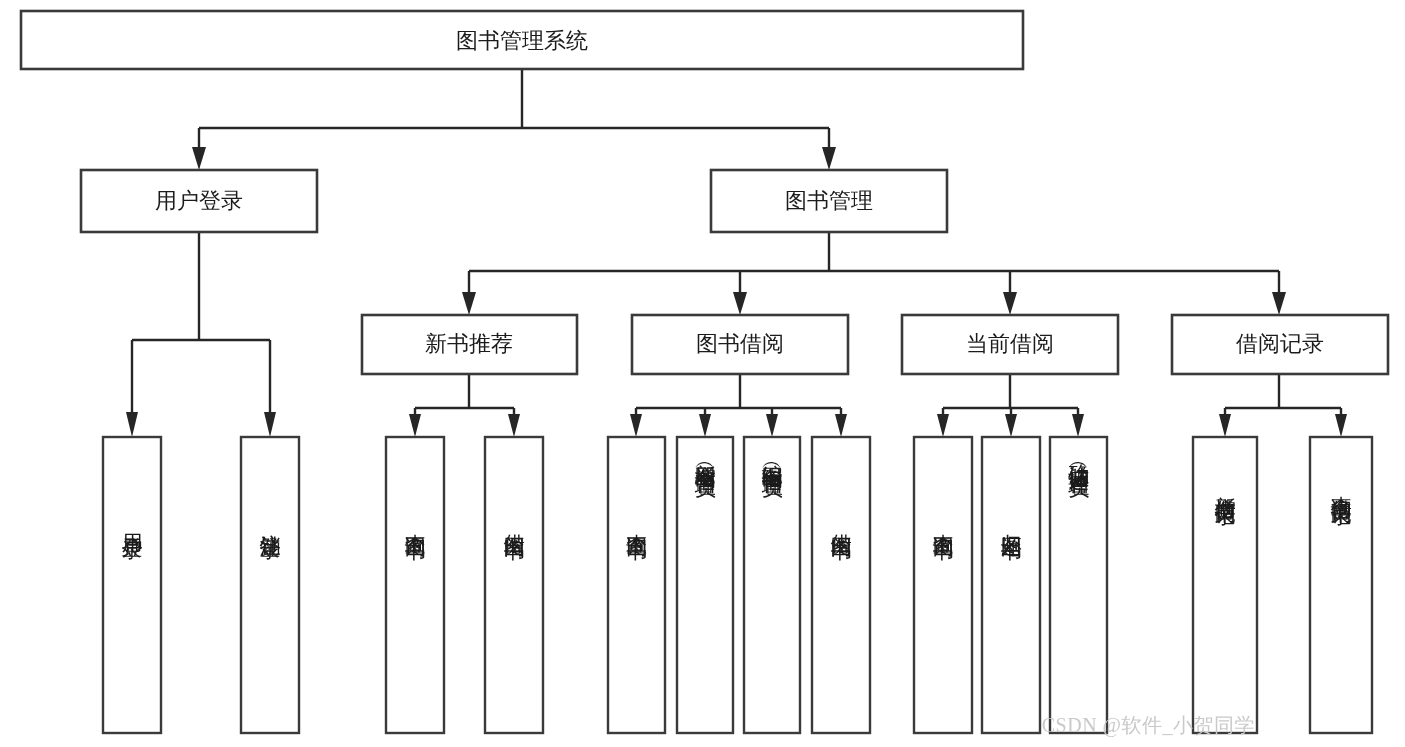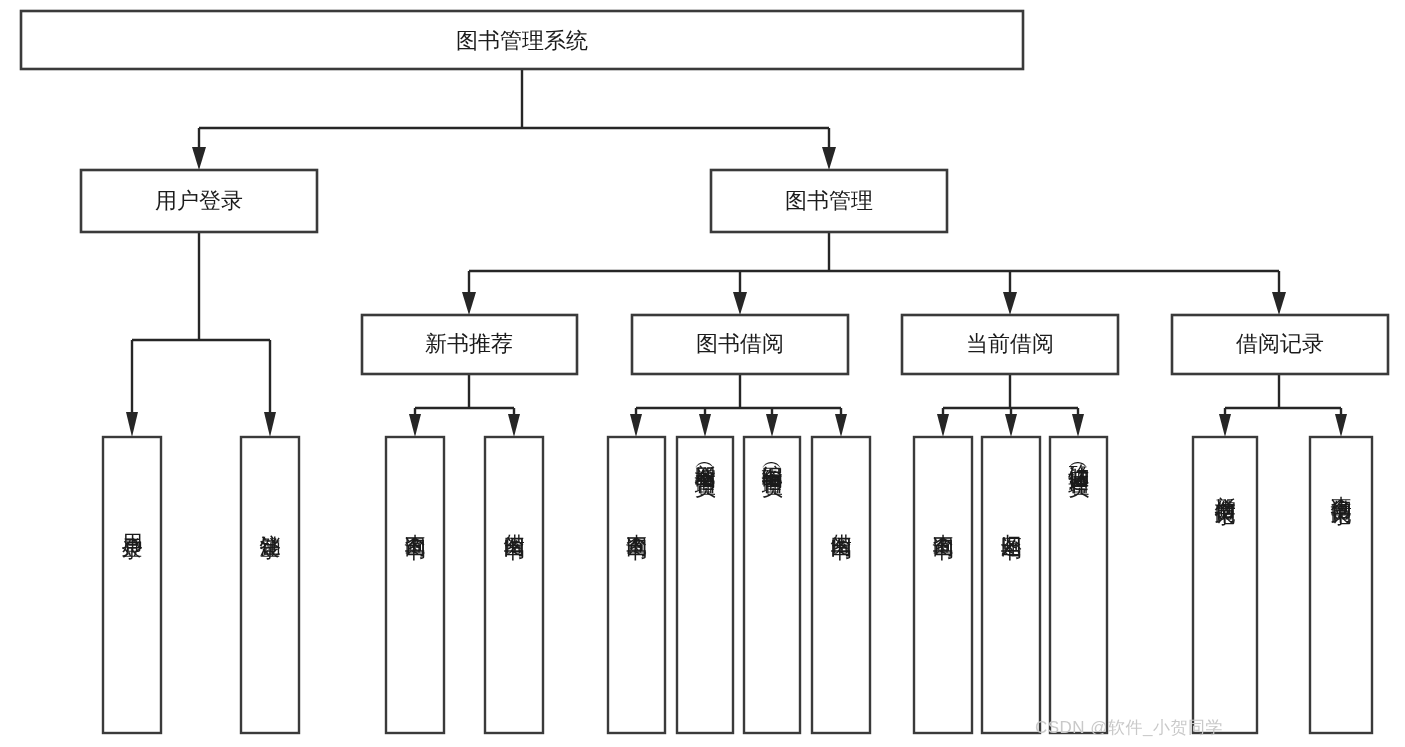--- a/index.html
+++ b/index.html
@@ -10,20 +10,21 @@
   body {
     width: 1405px;
     height: 747px;
     font-family: "DejaVu Sans", "Liberation Sans", sans-serif;
     overflow: hidden;
   }
   #diagram-root {
     position: relative;
     width: 1233px;
     height: 747px;
+    padding-left: 32px;
   }
   svg.flow {
     position: absolute;
     top: 0;
     left: 0;
     width: 1405px;
     height: 747px;
     display: block;
   }
   .node-box {
@@ -67,22 +68,22 @@
     font-size: 21px;
     line-height: 1.08;
     letter-spacing: 2px;
     color: #1b1b1b;
     white-space: nowrap;
   }
   .watermark {
     position: absolute;
     right: 10px;
     bottom: 8px;
-    font-family: Liberation Sans, sans-serif;
-    font-size: 17px;
+    font-family: Liberation Serif, serif;
+    font-size: 20px;
     color: #c9c9c9;
     letter-spacing: 0.5px;
     white-space: nowrap;
   }
 </style>
 </head>
 <body>
 
 <div id="diagram-root">
 

